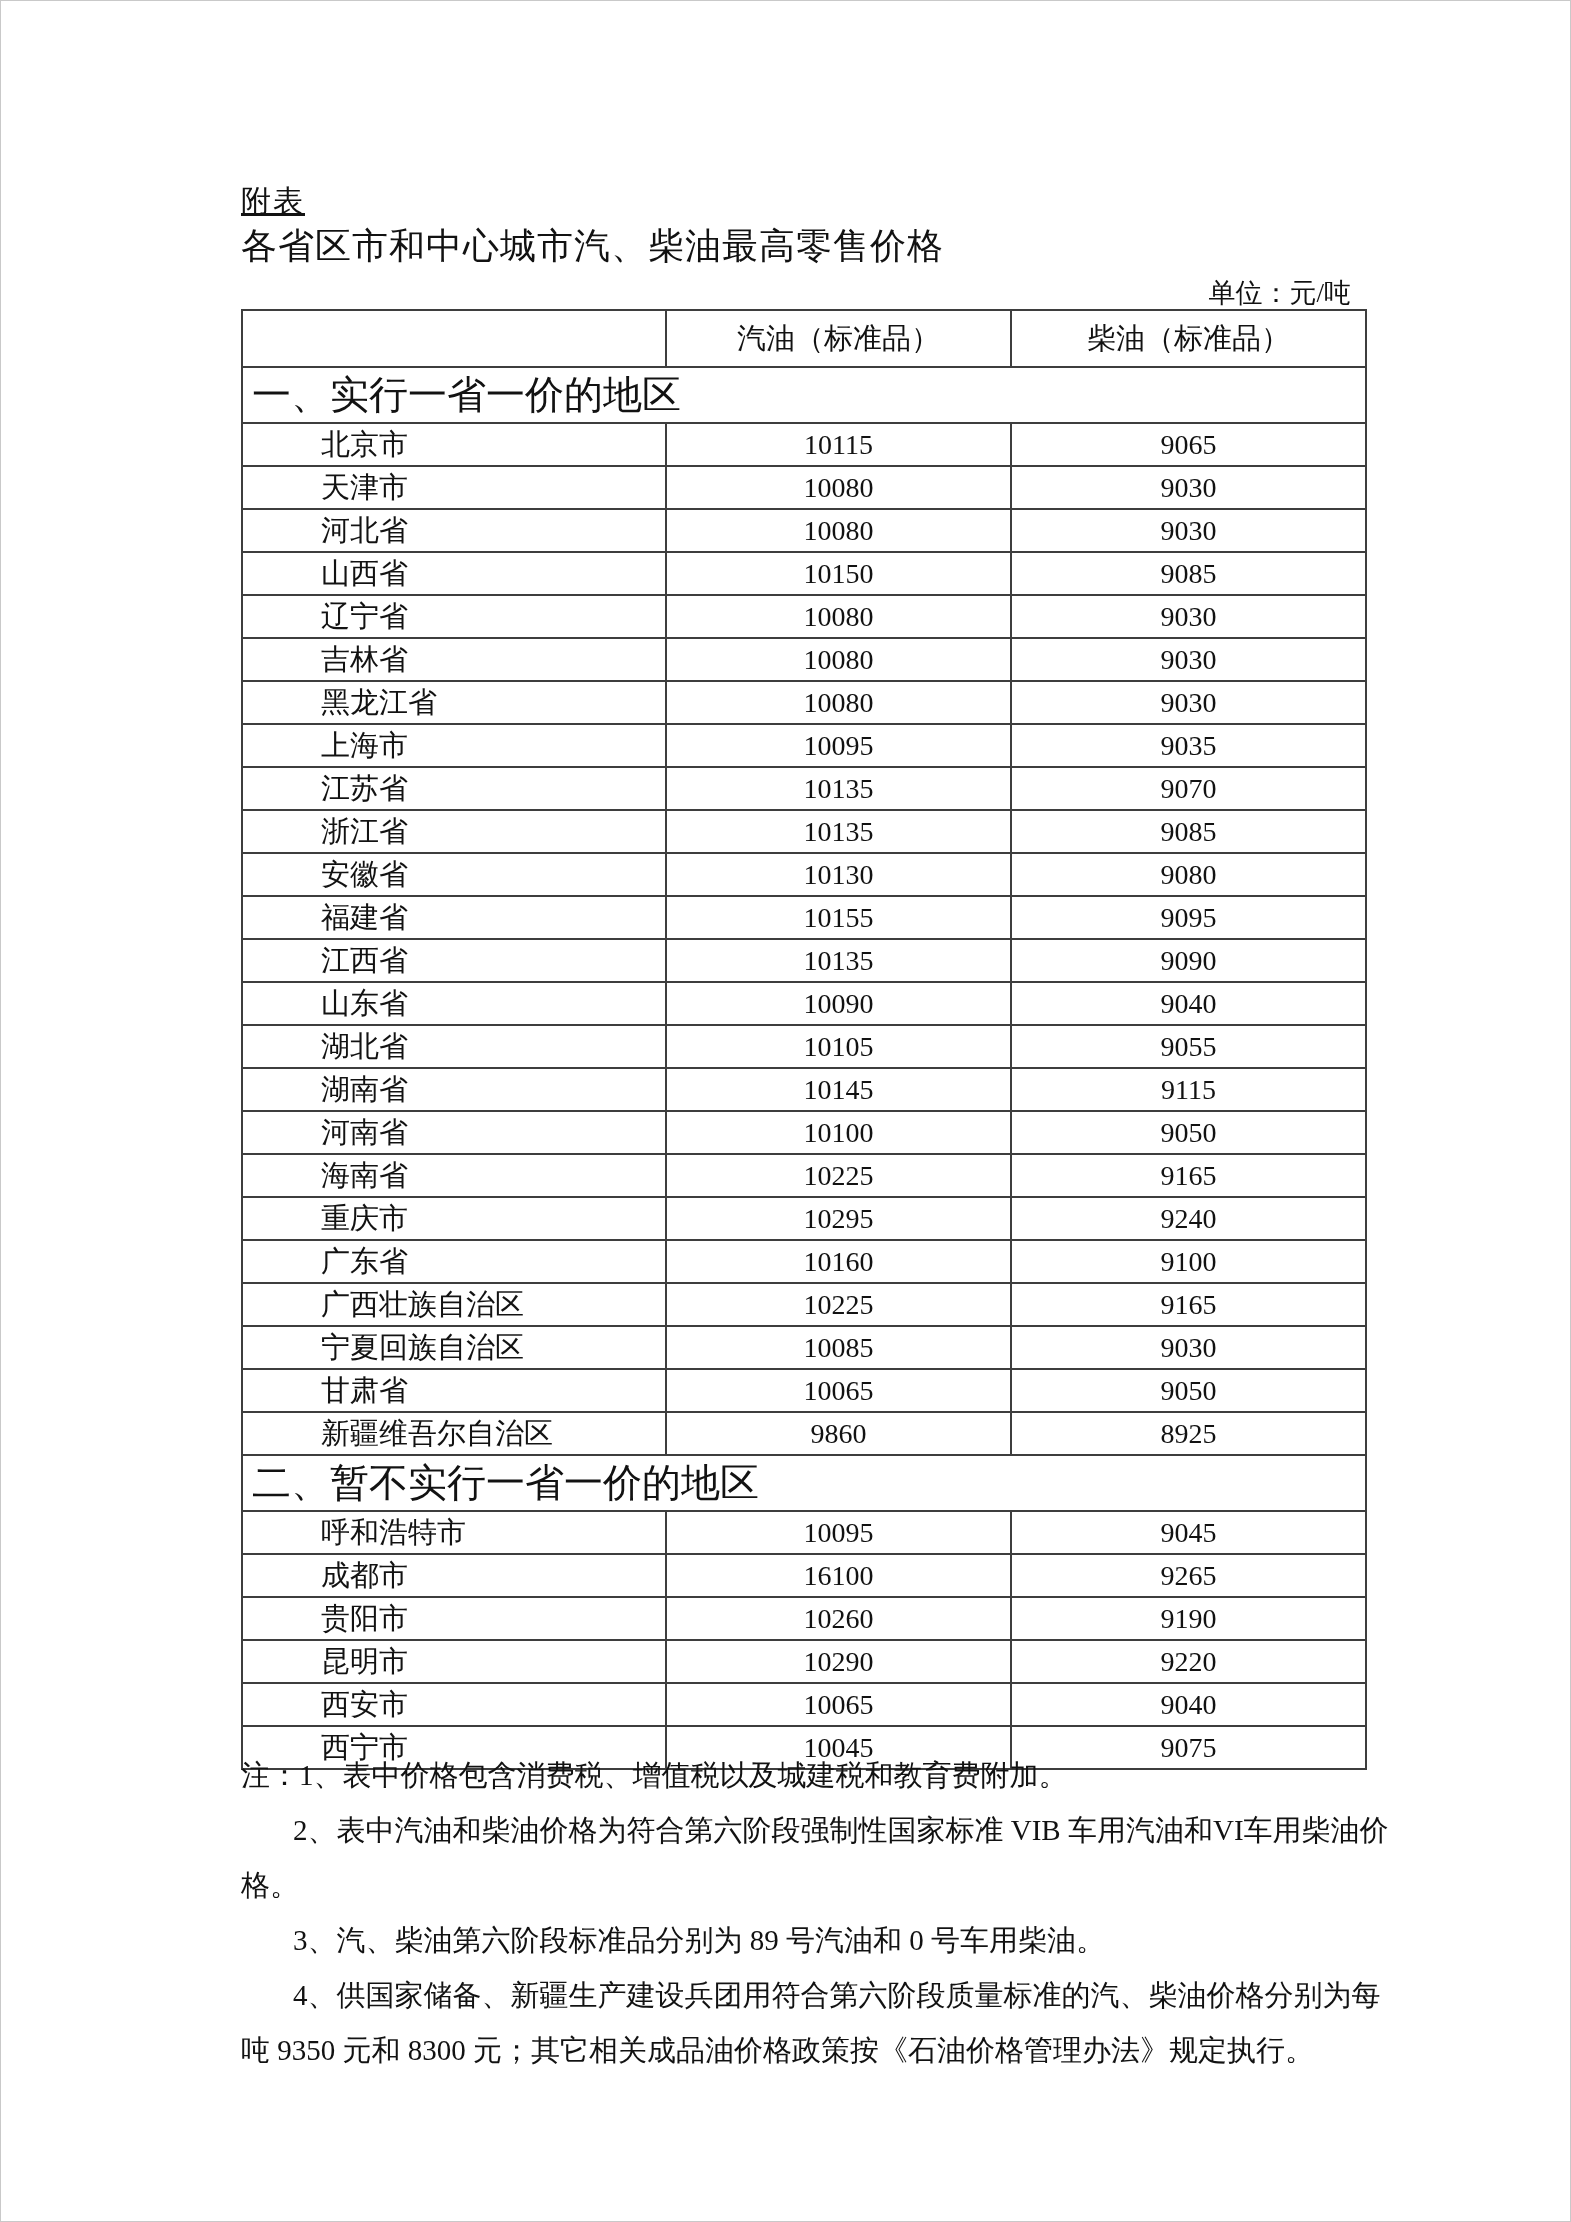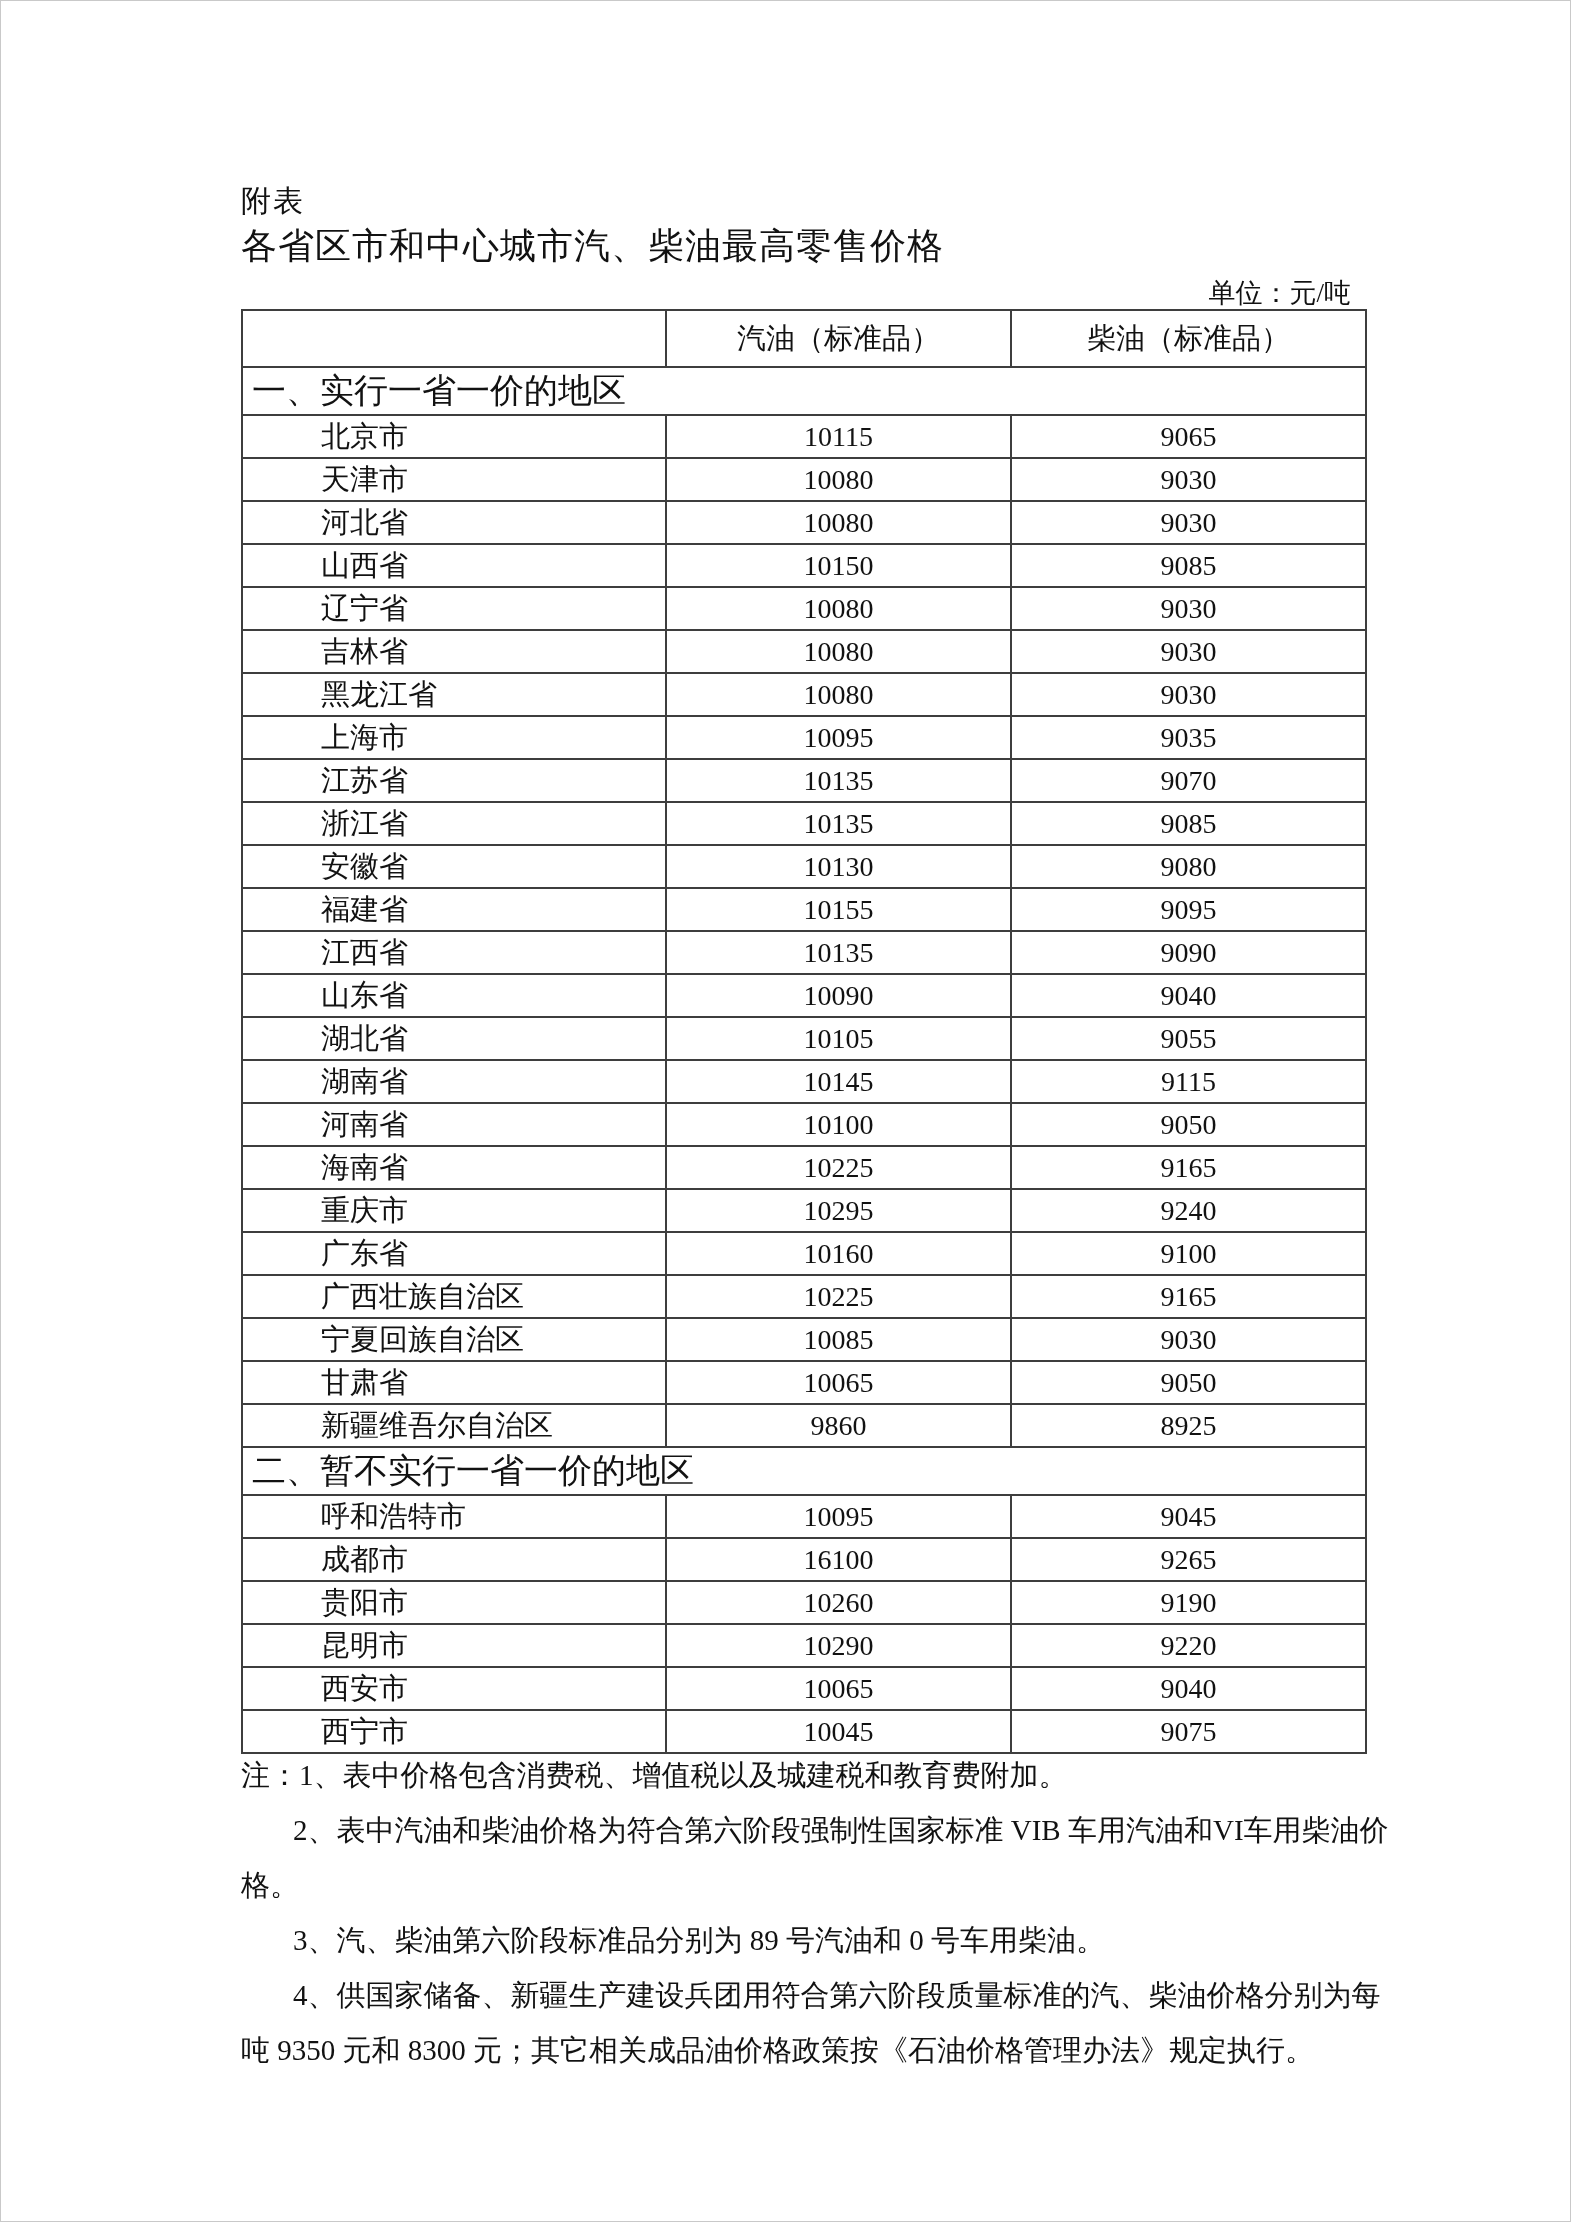--- a/index.html
+++ b/index.html
@@ -16,20 +16,21 @@
     font-family: "Liberation Serif", "DejaVu Serif", serif;
     color: #121212;
     overflow: hidden;
   }
   .page-label {
     position: absolute;
     left: 240px;
     top: 180px;
     font-size: 30px;
     letter-spacing: 2px;
+    text-decoration: underline;
   }
   .doc-title {
     position: absolute;
     left: 240px;
     top: 221px;
     width: 1124px;
     text-align: left;
     font-family: "Liberation Sans", "DejaVu Sans", sans-serif;
     font-weight: 400;
     font-size: 36px;
@@ -62,21 +63,21 @@
     font-weight: normal;
   }
   .price-table thead th {
     height: 55px;
     font-size: 29px;
     text-align: center;
     margin-left: 35px;
   }
   .price-table tr.section-row td {
     height: 38px;
-    font-size: 34px;
+    font-size: 39px;
     text-align: left;
     padding-left: 9px;
   }
   .price-table tbody td {
     height: 41px;
     font-size: 29px;
   }
   .price-table td.region {
     text-align: left;
     padding-left: 78px;

